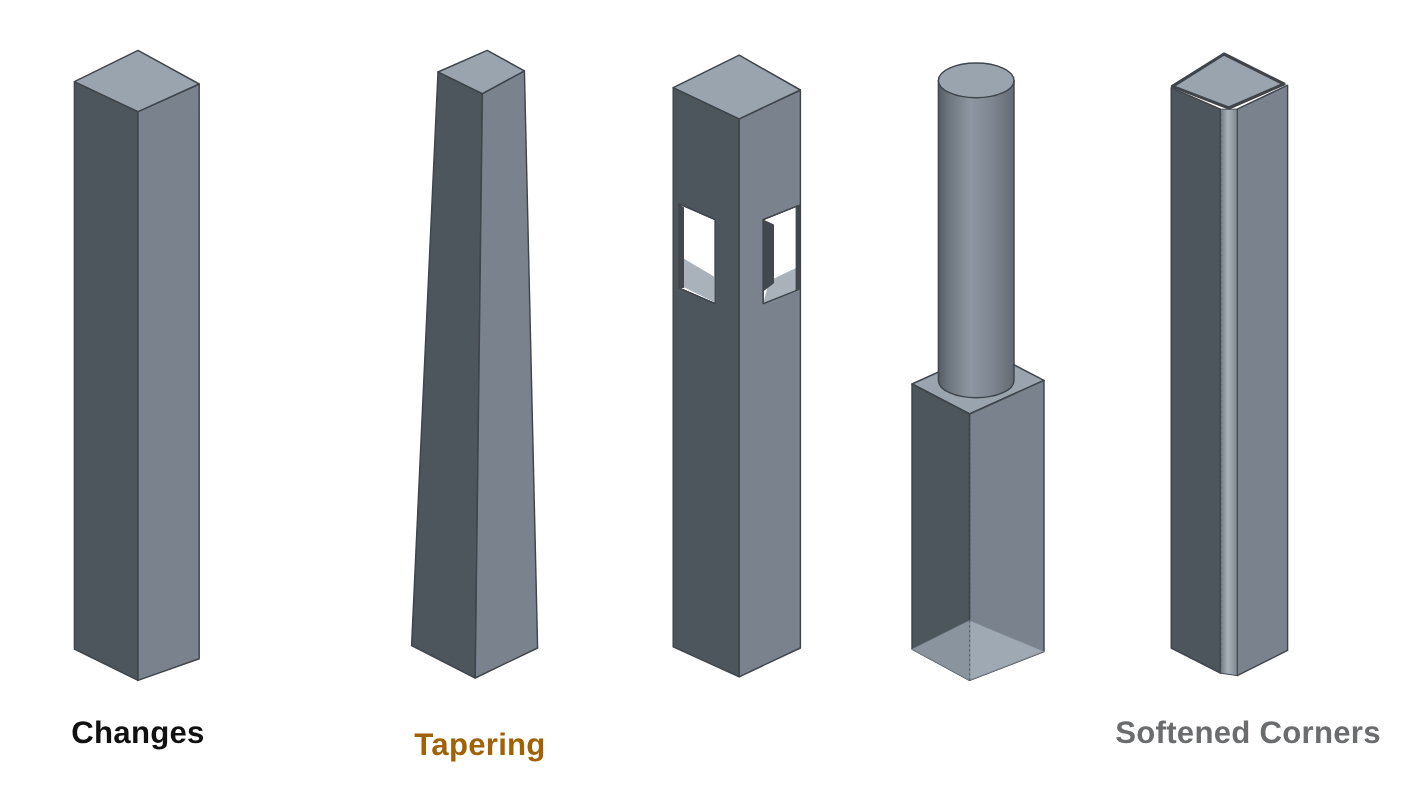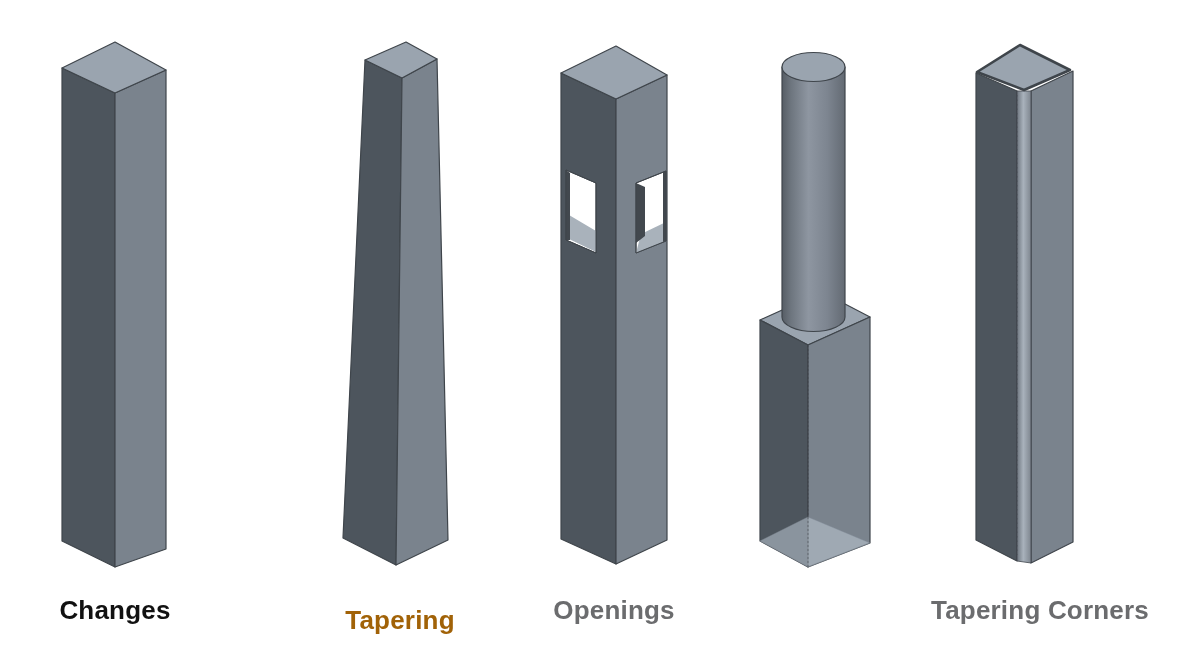--- a/index.html
+++ b/index.html
@@ -91,18 +91,17 @@
     <polygon fill="url(#filletGrad)" stroke-width="0.8" points="1017,91 1031,91 1031,563 1017,561" stroke="#3f454b"></polygon>
     <line x1="1017.5" y1="95" x2="1017.5" y2="555" stroke="rgba(70,76,84,0.35)" stroke-width="1" stroke-dasharray="1.5 3"></line>
     <polygon stroke-width="2.6" points="1020,45 977,72 1024,90 1070,70" fill="#9aa4af" stroke="#3f454b"></polygon>
   </g>
 </svg>
 
 <div class="col-label" style="left: 115px; top: 593px; width: 200px; color: rgb(17, 17, 17);">Changes</div>
 
 <div class="col-label" style="left: 400px; top: 567px; width: 220px; color: #a16207; margin-top: 36px;">Tapering</div>
 
-<div class="col-label" style="left: 614px; top: 593px; width: 220px; color: rgb(107, 108, 110);">Openings</div>
 
 
-<div class="col-label" style="left: 1040px; top: 593px; width: 280px; color: rgb(107, 108, 110);">Tapering Corners</div>
+<div class="col-label" style="left: 1040px; top: 593px; width: 280px; color: rgb(107, 108, 110);">Softened Corners</div>
 
 </div>
 
 </body></html>

